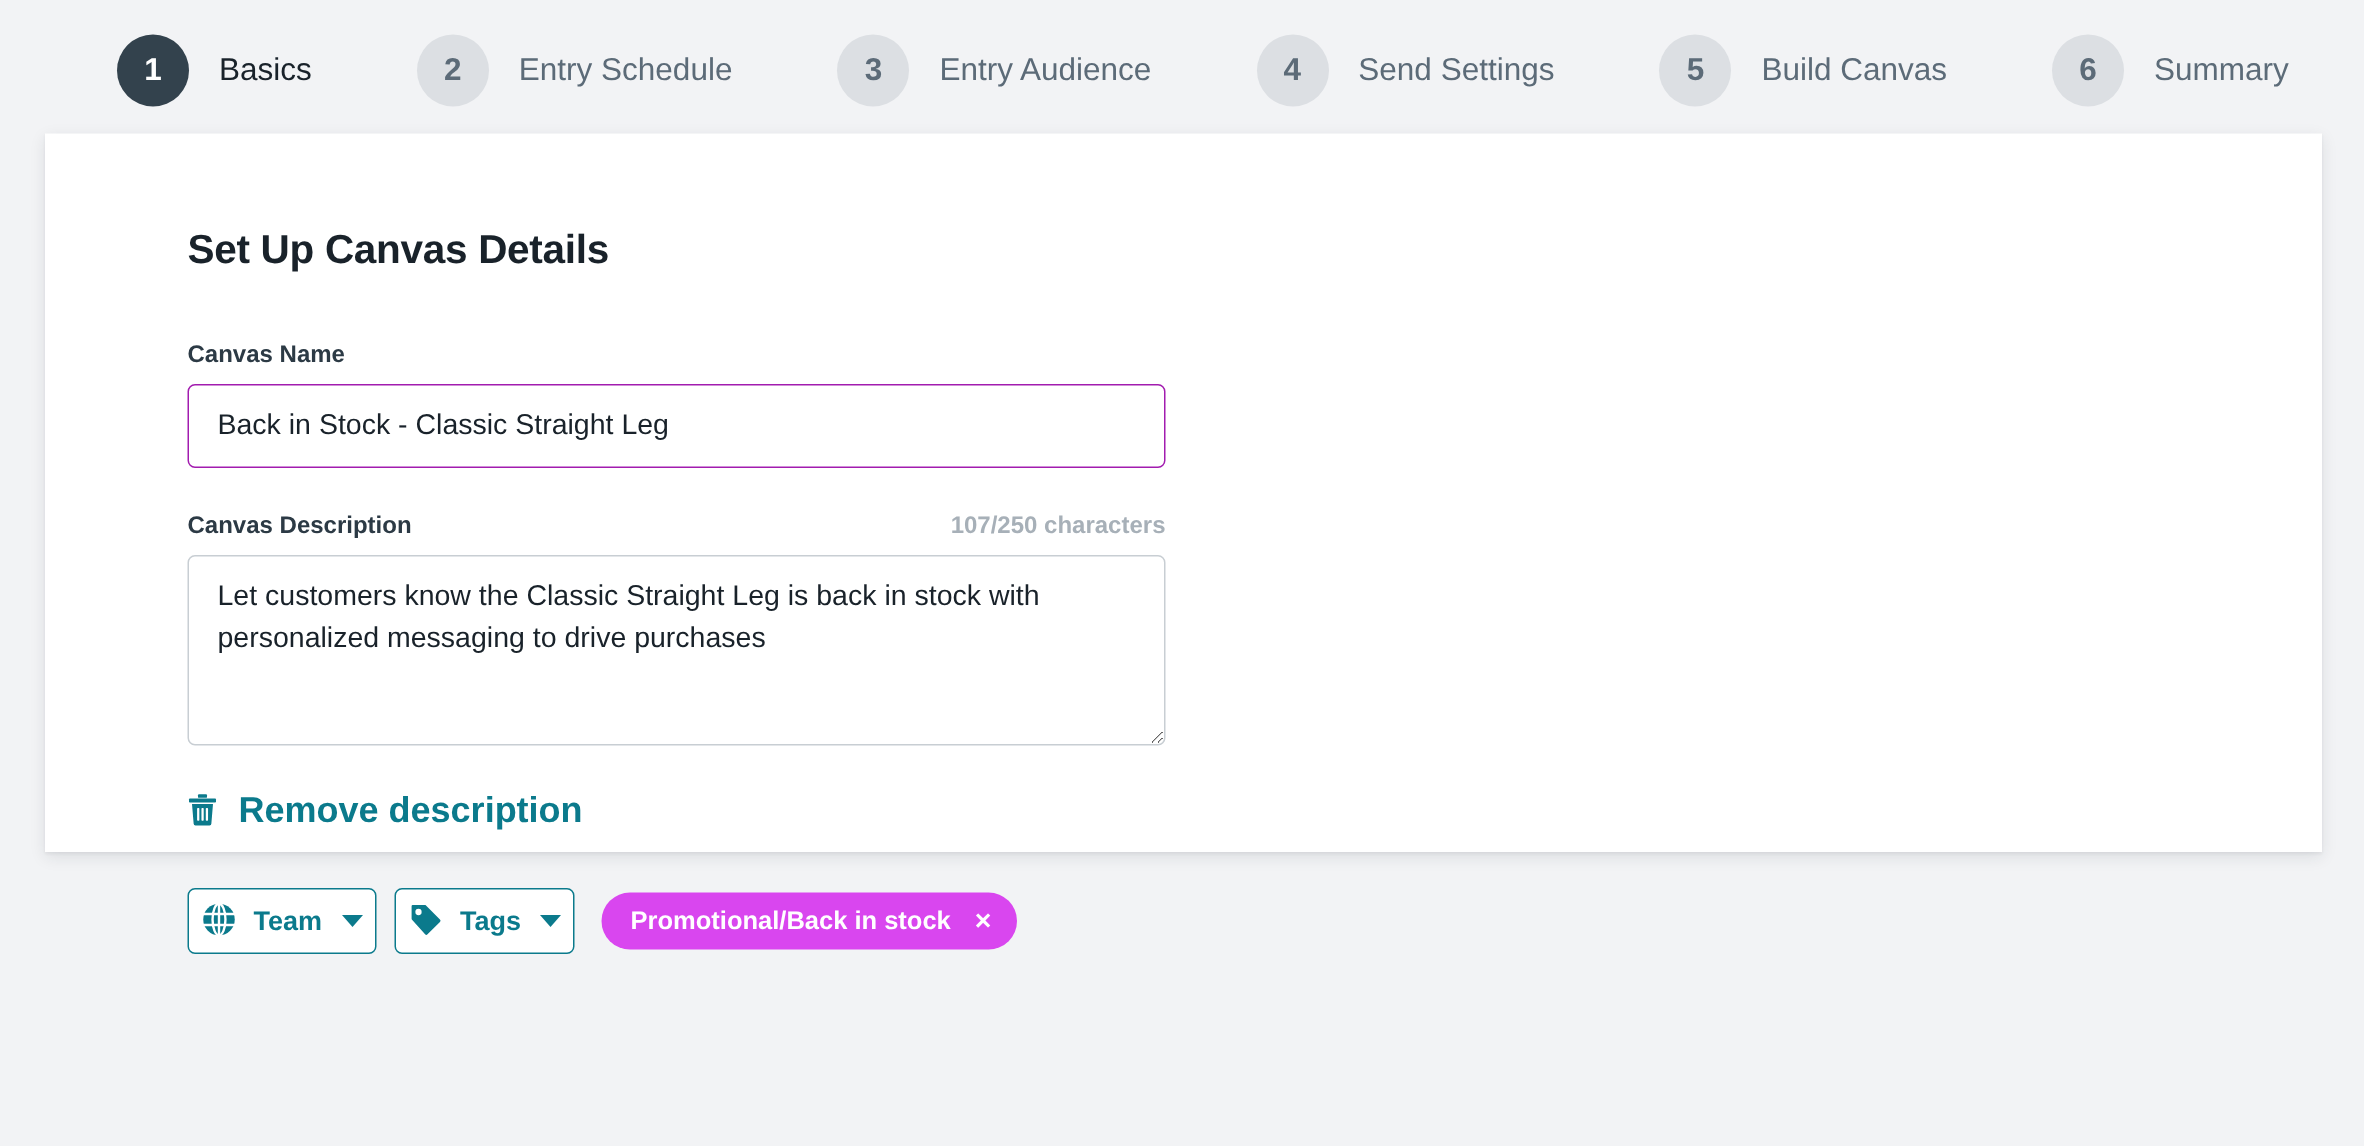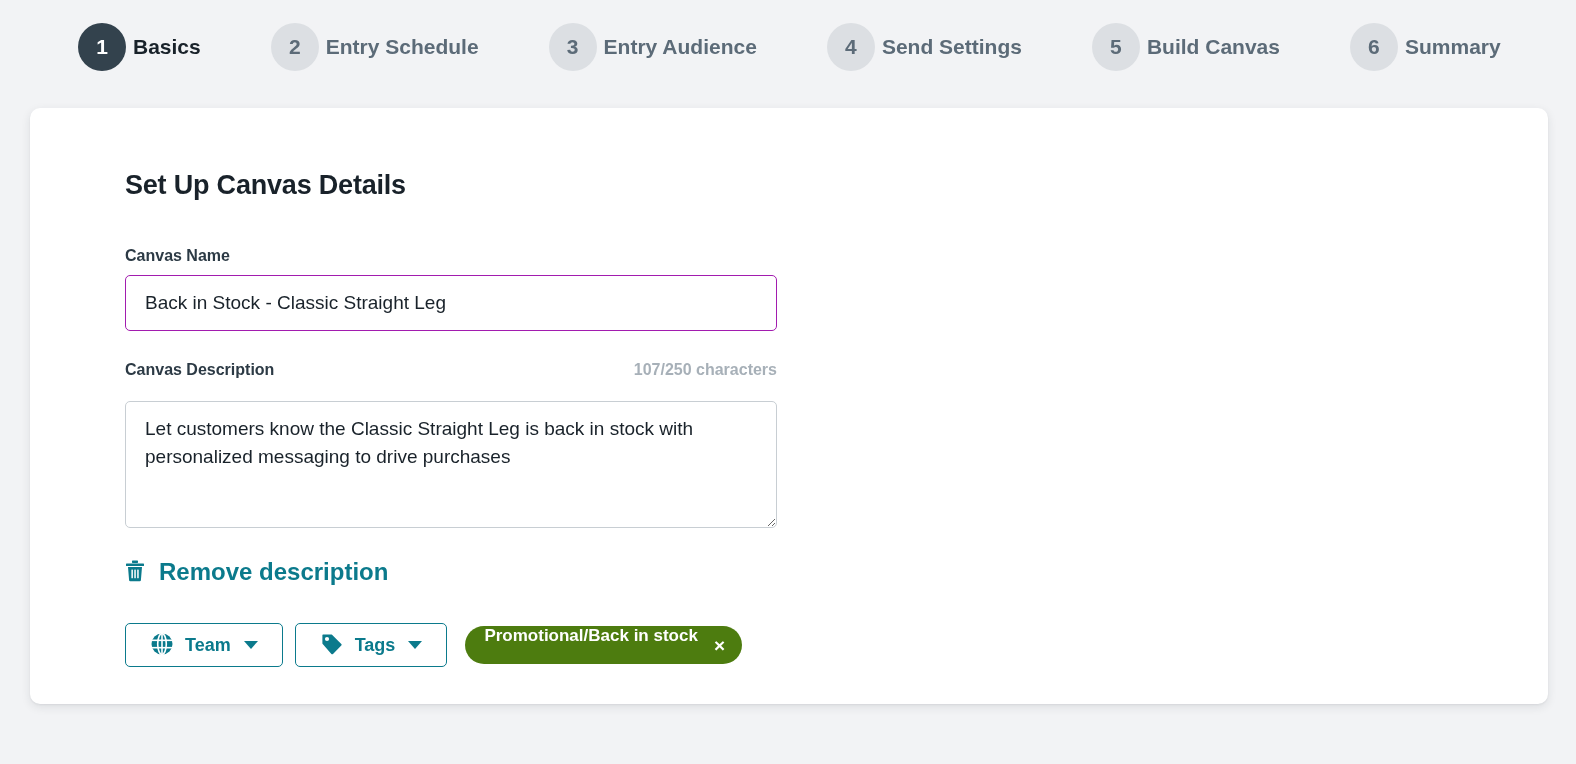--- a/index.html
+++ b/index.html
@@ -38,37 +38,37 @@
     display: flex;
     align-items: center;
     justify-content: center;
     font-size: 21px;
     font-weight: 700;
     flex: none;
   }
   .step-circle.active { background: #33424d; color: #ffffff; }
   .step-circle.inactive { background: #dcdfe3; color: #5c6b78; }
   .step-label {
-    margin-left: 7px;
+    margin-left: 20px;
     font-size: 21px;
-    font-weight: 700;
+    font-weight: 400;
     white-space: nowrap;
   }
   .step-label.active { color: #19222a; }
   .step-label.inactive { color: #5c6b78; }
 
   
   .card {
     position: absolute;
     left: 30px;
-    top: 108px;
+    top: 89px;
     width: 1518px;
-    height: 596px;
+    height: 479px;
     background: #ffffff;
-    border-radius: 10px;
+    border-radius: 0;
     box-shadow: 0 3px 10px rgba(32,42,53,.10), 0 1px 2px rgba(32,42,53,.06);
     padding: 62px 0 0 95px;
   }
 
   .page-title {
     font-size: 27px;
     font-weight: 700;
     color: #19222a;
     letter-spacing: -0.2px;
     margin: 0 0 46px 0;
@@ -80,21 +80,21 @@
     color: #2c3a45;
     margin-bottom: 10px;
     display: block;
   }
 
   .label-row {
     width: 652px;
     display: flex;
     align-items: flex-start;
     justify-content: space-between;
-    margin-bottom: 22px;
+    margin-bottom: 10px;
   }
   .label-row .field-label { margin-bottom: 0; }
   .char-count {
     font-size: 16px;
     color: #a7b0b8;
     font-weight: 700;
   }
 
   .text-input {
     width: 652px;
@@ -151,21 +151,21 @@
     display: flex;
     align-items: center;
     margin-top: 37px;
     gap: 12px;
   }
   .pill-btn {
     display: flex;
     align-items: center;
     gap: 11px;
     height: 44px;
-    padding: 0 24px;
+    padding: 0 8px;
     border: 1px solid #0b7a8c;
     border-radius: 5px;
     background: #ffffff;
     cursor: pointer;
     text-align: right;
   }
   .pill-btn-label {
     font-size: 18px;
     font-weight: 700;
     color: #0b7a8c;
@@ -173,24 +173,25 @@
   .caret {
     width: 0; height: 0;
     border-left: 7px solid transparent;
     border-right: 7px solid transparent;
     border-top: 8px solid #0b7a8c;
     margin-left: 2px;
   }
 
   .tag-chip {
     display: flex;
+    align-items: center;
     gap: 16px;
     height: 38px;
     padding: 0 17px 0 19px;
-    background: #4d7c0f;
+    background: #d946ef;
     border-radius: 19px;
     margin-left: 6px;
   }
   .tag-chip-label {
     font-size: 17px;
     font-weight: 700;
     color: #ffffff;
     white-space: nowrap;
   }
   .tag-chip-close {

